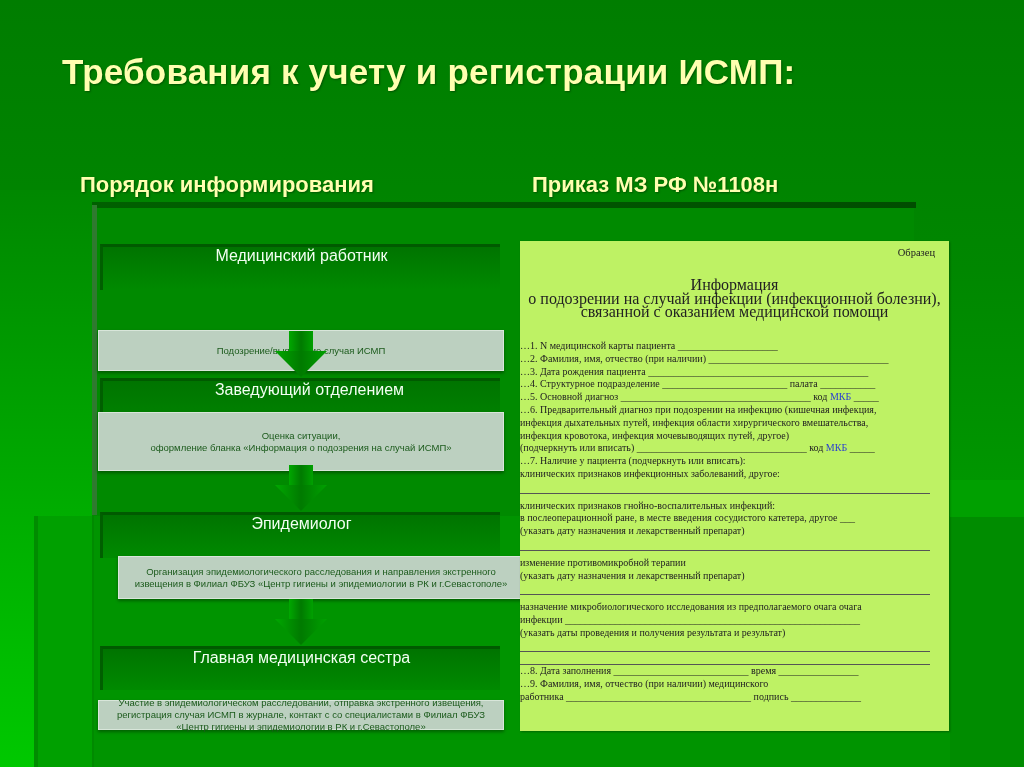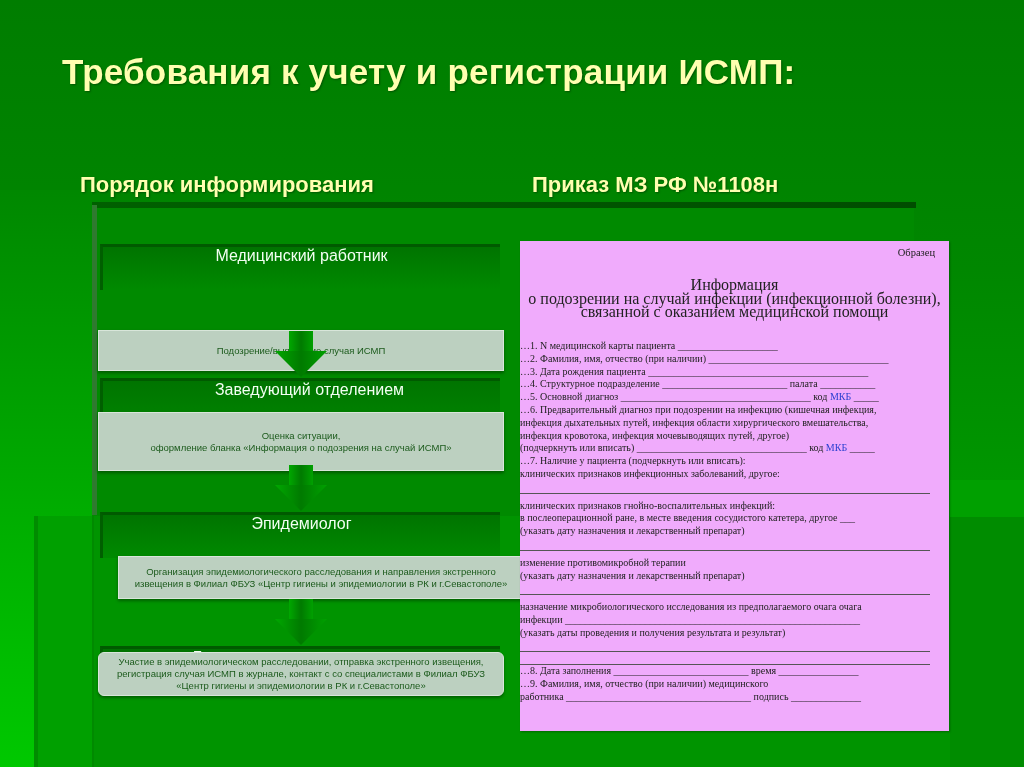--- a/index.html
+++ b/index.html
@@ -81,21 +81,21 @@
     display: flex; align-items: center; justify-content: center;
     padding: 2px 8px;
   }
   .arrow {
     position: absolute; width: 60px; height: 48px;
   }
 
   
   .doc {
     position: absolute; left: 520px; top: 241px; width: 429px; height: 490px;
-    background: #f0abfc;
+    background: #bef264;
     box-shadow: 1px 1px 2px rgba(0,0,0,0.3);
     font-family: "Liberation Serif", serif;
     color: #222;
     font-size: 10px;
     line-height: 12.8px;
   }
   .doc .label-sample {
     position: absolute; right: 14px; top: 6px; font-size: 10.5px;
   }
   .doc .doc-title {
@@ -165,21 +165,21 @@
     <span>Организация эпидемиологического расследования и направления экстренного извещения в Филиал ФБУЗ «Центр гигиены и эпидемиологии в РК и г.Севастополе»</span>
   </div>
   <svg class="arrow" style="left:271px;top:599px;" viewBox="0 0 60 48">
     <rect x="18" y="0" width="24" height="22" fill="url(#ag)"></rect>
     <polygon points="4,20 56,20 30,46" fill="url(#ag)"></polygon>
   </svg>
 
   <div class="step-header" style="top:646px;height:44px;">
     <span>Главная медицинская сестра</span>
   </div>
-  <div class="step-body" style="top:652px;height:44px;border-radius:6px;">
+  <div class="step-body" style="top:700px;height:30px;">
     <span>Участие в эпидемиологическом расследовании, отправка экстренного извещения, регистрация случая ИСМП в журнале, контакт с со специалистами в Филиал ФБУЗ «Центр гигиены и эпидемиологии в РК и г.Севастополе»</span>
   </div>
 </div>
 
 <div class="doc">
   <div class="label-sample">Образец</div>
   <div class="doc-title">
     <div>Информация</div>
     <div>о подозрении на случай инфекции (инфекционной болезни),</div>
     <div>связанной с оказанием медицинской помощи</div>

